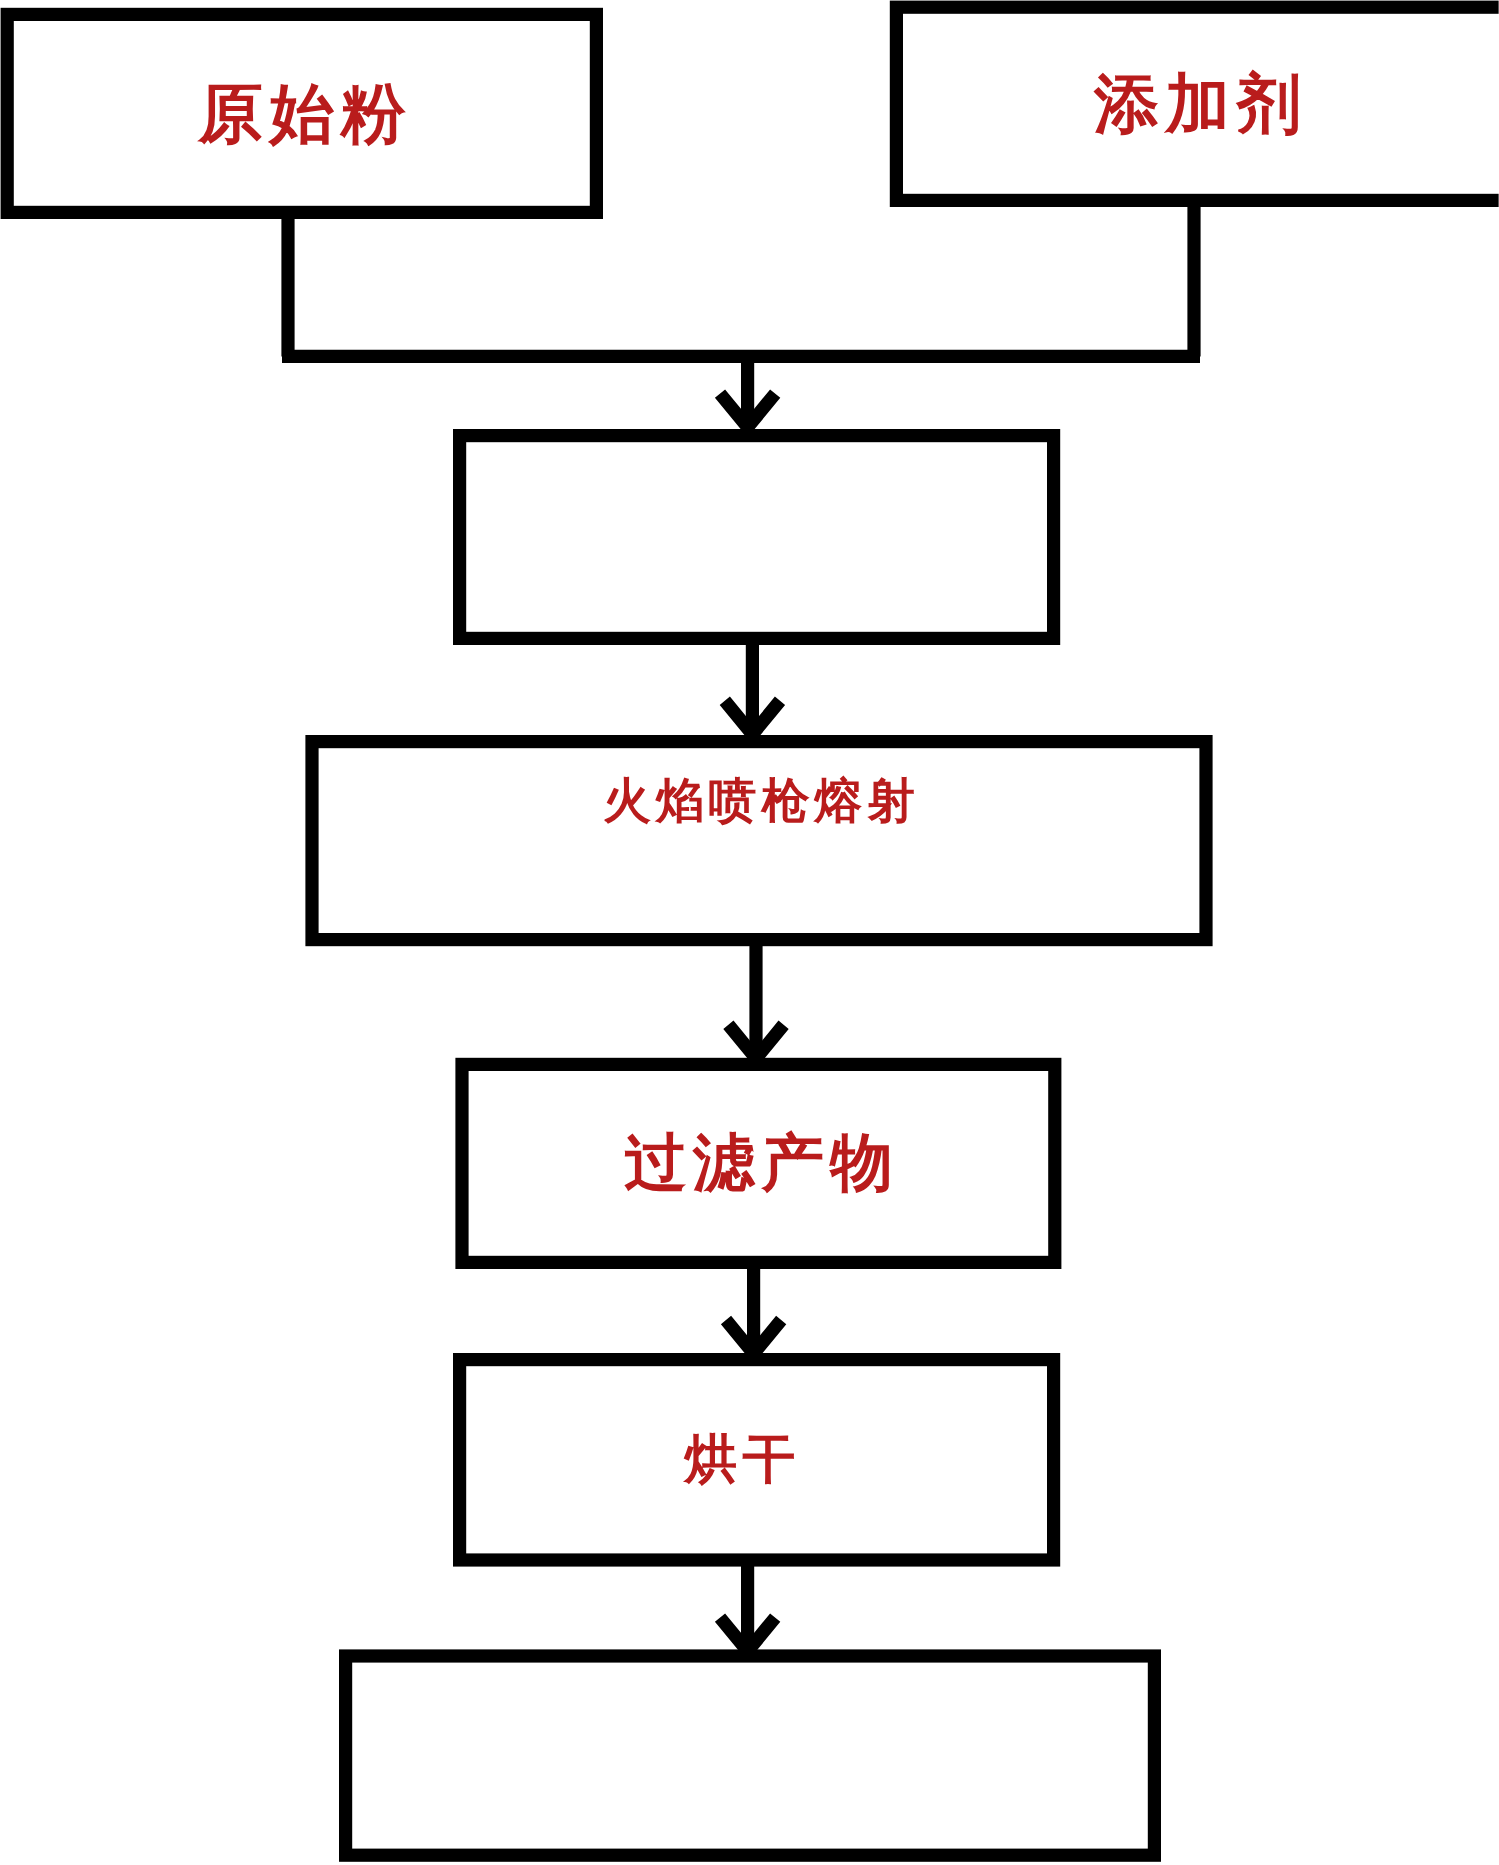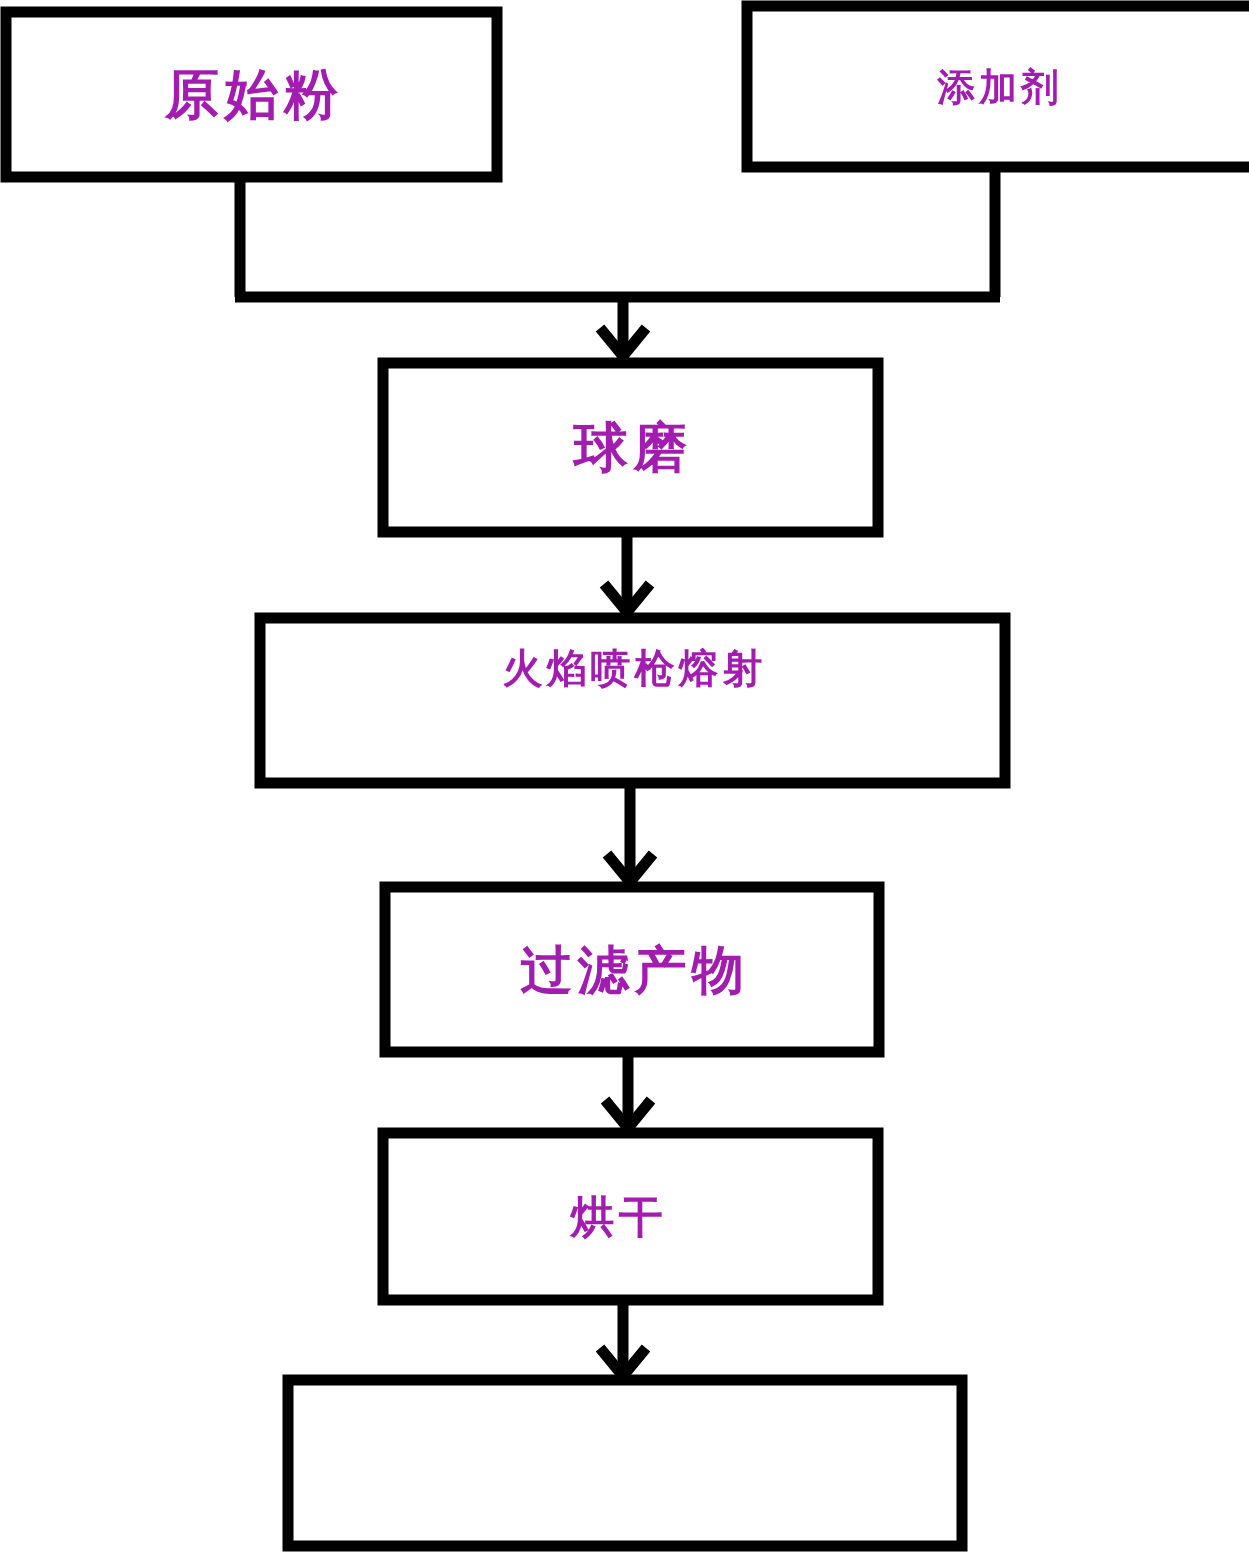--- a/index.html
+++ b/index.html
@@ -22,21 +22,21 @@
     top: 0;
     left: 0;
     width: 1249px;
     height: 1554px;
   }
   .node-label {
     position: absolute;
     display: flex;
     align-items: center;
     justify-content: center;
-    color: #a21caf;
+    color: #b91c1c;
     font-weight: 700;
     letter-spacing: 0.10em;
     text-indent: 0.10em;
     line-height: 1;
     white-space: nowrap;
     -webkit-font-smoothing: none;
   }
 </style>
 </head>
 <body>
@@ -89,23 +89,22 @@
     </g>
 
     <g>
       <line x1="623" y1="1300" x2="623" y2="1378" stroke="#000000" stroke-width="11"></line>
       <polyline points="600,1348 623,1376 646,1348" fill="none" stroke="#000000" stroke-width="11" stroke-linecap="butt" stroke-linejoin="miter"></polyline>
     </g>
   </svg>
 
   <div class="node-label" style="left:6px; top:12px; width:491px; height:165px; font-size:54px;">原始粉</div>
 
-  <div class="node-label" style="left:747px; top:6px; width:502px; height:161px; font-size:38px;">添加剂</div>
+  <div class="node-label" style="left:747px; top:6px; width:502px; height:161px; font-size:54px;">添加剂</div>
 
-  <div class="node-label" style="left:383px; top:363px; width:495px; height:169px; font-size:54px;">球磨</div>
 
   <div class="node-label" style="left:260px; top:585px; width:745px; height:165px; font-size:40px;">火焰喷枪熔射</div>
 
   <div class="node-label" style="left:385px; top:887px; width:494px; height:165px; font-size:52px;">过滤产物</div>
 
   <div class="node-label" style="left:369px; top:1133px; width:495px; height:167px; font-size:44px;">烘干</div>
 
 
 </div>
 

